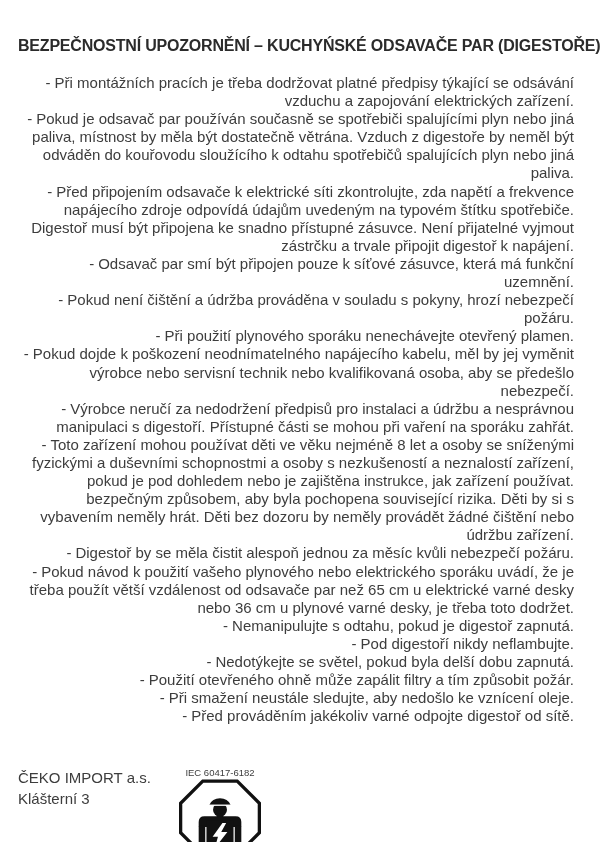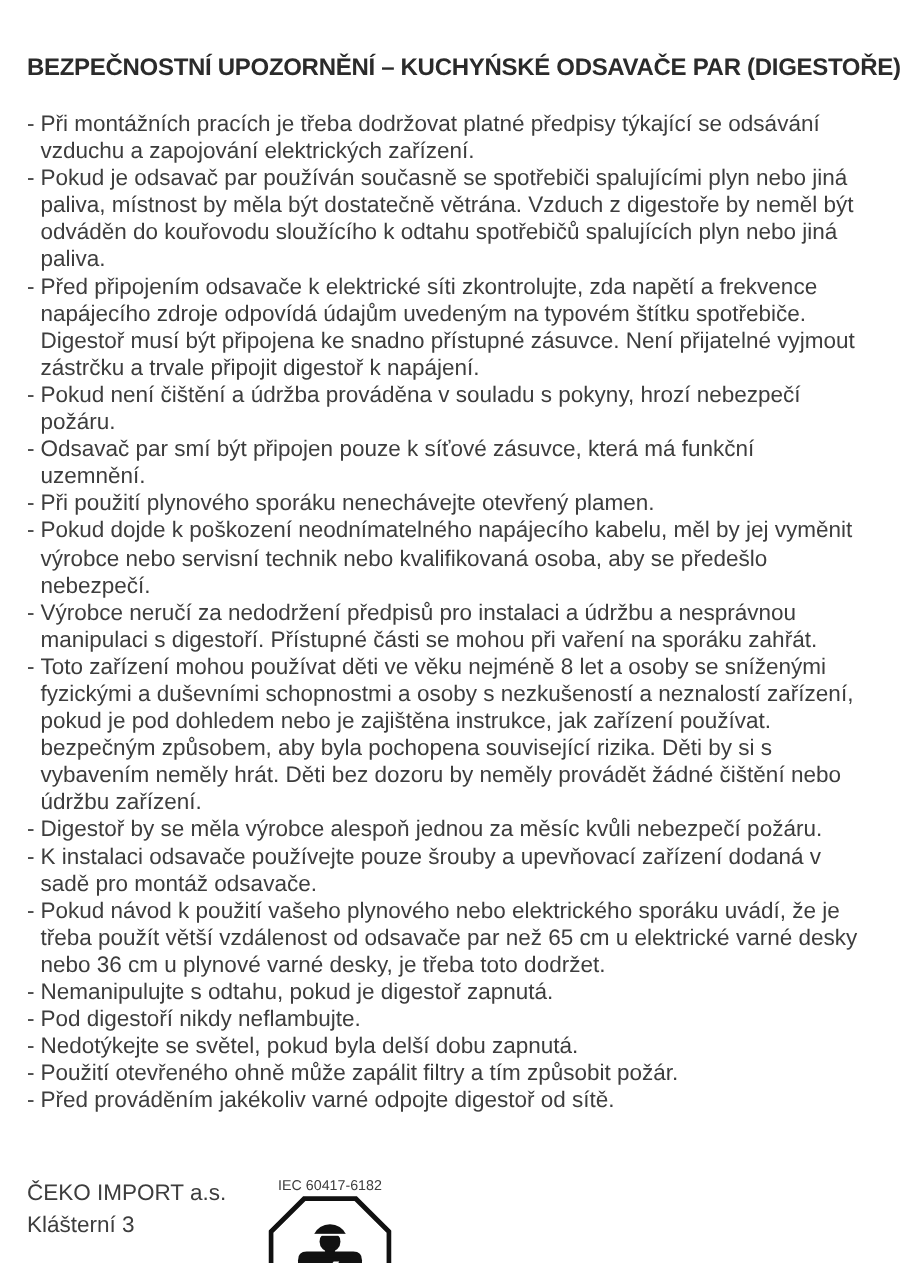--- a/index.html
+++ b/index.html
@@ -25,20 +25,21 @@
     white-space: nowrap;
   }
   .warning-list {
     max-width: 556px;
     font-size: 15px;
     line-height: 18.1px;
   }
   .warning-item {
     padding-left: 9px;
     text-indent: -9px;
+    text-align: right;
   }
   .warning-item .bullet { margin-right: 4px; }
   .footer {
     display: flex;
     align-items: flex-start;
     margin-top: 42px;
   }
   .address {
     width: 158px;
     font-size: 15px;
@@ -69,57 +70,57 @@
       <div class="warning-item">
       <span class="bullet">-</span><span class="text">Při montážních pracích je třeba dodržovat platné předpisy týkající se odsávání vzduchu a zapojování elektrických zařízení.</span>
     </div>
       <div class="warning-item">
       <span class="bullet">-</span><span class="text">Pokud je odsavač par používán současně se spotřebiči spalujícími plyn nebo jiná paliva, místnost by měla být dostatečně větrána. Vzduch z digestoře by neměl být odváděn do kouřovodu sloužícího k odtahu spotřebičů spalujících plyn nebo jiná paliva.</span>
     </div>
       <div class="warning-item">
       <span class="bullet">-</span><span class="text">Před připojením odsavače k elektrické síti zkontrolujte, zda napětí a frekvence napájecího zdroje odpovídá údajům uvedeným na typovém štítku spotřebiče. Digestoř musí být připojena ke snadno přístupné zásuvce. Není přijatelné vyjmout zástrčku a trvale připojit digestoř k napájení.</span>
     </div>
       <div class="warning-item">
-      <span class="bullet">-</span><span class="text">Pokud není čištění a údržba prováděna v souladu s pokyny, hrozí nebezpečí požáru.</span>
+      <span class="bullet">-</span><span class="text">Odsavač par smí být připojen pouze k síťové zásuvce, která má funkční uzemnění.</span>
     </div>
       <div class="warning-item">
-      <span class="bullet">-</span><span class="text">Odsavač par smí být připojen pouze k síťové zásuvce, která má funkční uzemnění.</span>
+      <span class="bullet">-</span><span class="text">Pokud není čištění a údržba prováděna v souladu s pokyny, hrozí nebezpečí požáru.</span>
     </div>
       <div class="warning-item">
       <span class="bullet">-</span><span class="text">Při použití plynového sporáku nenechávejte otevřený plamen.</span>
     </div>
       <div class="warning-item">
       <span class="bullet">-</span><span class="text">Pokud dojde k poškození neodnímatelného napájecího kabelu, měl by jej vyměnit výrobce nebo servisní technik nebo kvalifikovaná osoba, aby se předešlo nebezpečí.</span>
     </div>
       <div class="warning-item">
       <span class="bullet">-</span><span class="text">Výrobce neručí za nedodržení předpisů pro instalaci a údržbu a nesprávnou manipulaci s digestoří. Přístupné části se mohou při vaření na sporáku zahřát.</span>
     </div>
       <div class="warning-item">
       <span class="bullet">-</span><span class="text">Toto zařízení mohou používat děti ve věku nejméně 8 let a osoby se sníženými fyzickými a duševními schopnostmi a osoby s nezkušeností a neznalostí zařízení, pokud je pod dohledem nebo je zajištěna instrukce, jak zařízení používat. bezpečným způsobem, aby byla pochopena související rizika. Děti by si s vybavením neměly hrát. Děti bez dozoru by neměly provádět žádné čištění nebo údržbu zařízení.</span>
     </div>
       <div class="warning-item">
-      <span class="bullet">-</span><span class="text">Digestoř by se měla výrobce alespoň jednou za měsíc kvůli nebezpečí požáru.</span>
-    </div>
-      <div class="warning-item">
-      <span class="bullet">-</span><span class="text">K instalaci odsavače používejte pouze šrouby a upevňovací zařízení dodaná v sadě pro montáž odsavače.</span>
+      <span class="bullet">-</span><span class="text">Digestoř by se měla čistit alespoň jednou za měsíc kvůli nebezpečí požáru.</span>
     </div>
       <div class="warning-item">
       <span class="bullet">-</span><span class="text">Pokud návod k použití vašeho plynového nebo elektrického sporáku uvádí, že je třeba použít větší vzdálenost od odsavače par než 65 cm u elektrické varné desky nebo 36 cm u plynové varné desky, je třeba toto dodržet.</span>
     </div>
       <div class="warning-item">
       <span class="bullet">-</span><span class="text">Nemanipulujte s odtahu, pokud je digestoř zapnutá.</span>
     </div>
       <div class="warning-item">
       <span class="bullet">-</span><span class="text">Pod digestoří nikdy neflambujte.</span>
     </div>
       <div class="warning-item">
       <span class="bullet">-</span><span class="text">Nedotýkejte se světel, pokud byla delší dobu zapnutá.</span>
     </div>
       <div class="warning-item">
       <span class="bullet">-</span><span class="text">Použití otevřeného ohně může zapálit filtry a tím způsobit požár.</span>
+    </div>
+      <div class="warning-item">
+      <span class="bullet">-</span><span class="text">Při smažení neustále sledujte, aby nedošlo ke vznícení oleje.</span>
     </div>
       <div class="warning-item">
       <span class="bullet">-</span><span class="text">Před prováděním jakékoliv varné odpojte digestoř od sítě.</span>
     </div>
     </div>
 
   <div class="footer">
     <div class="address">
       <div>ČEKO IMPORT a.s.</div>
       <div>Klášterní 3</div>

